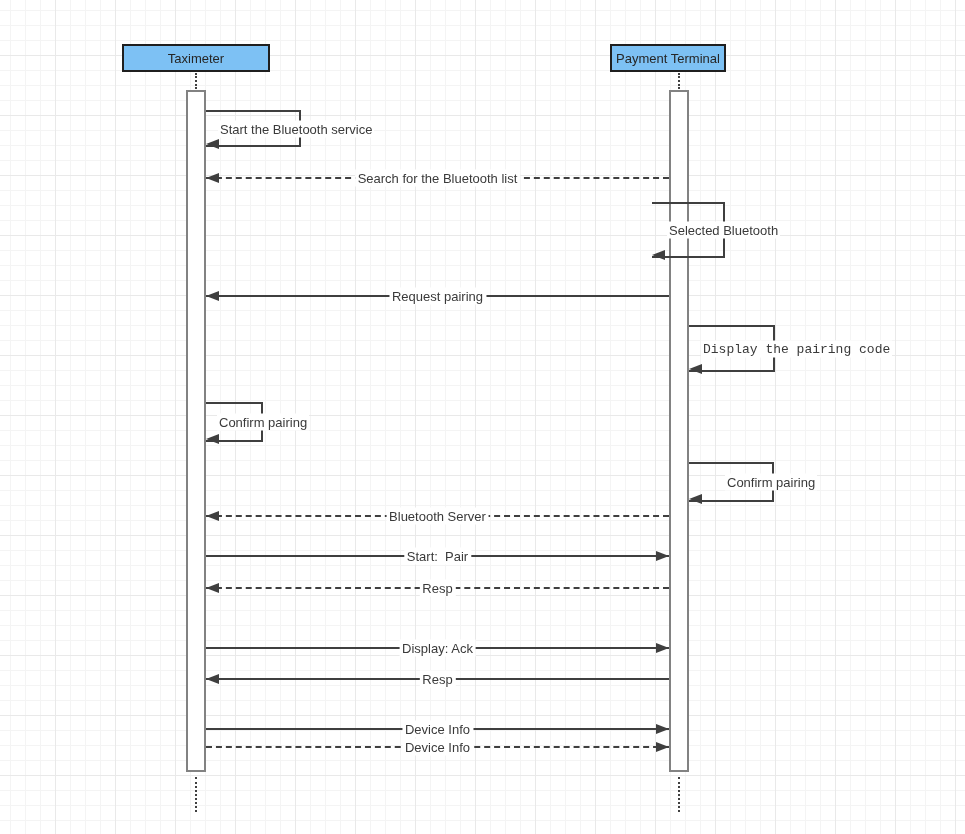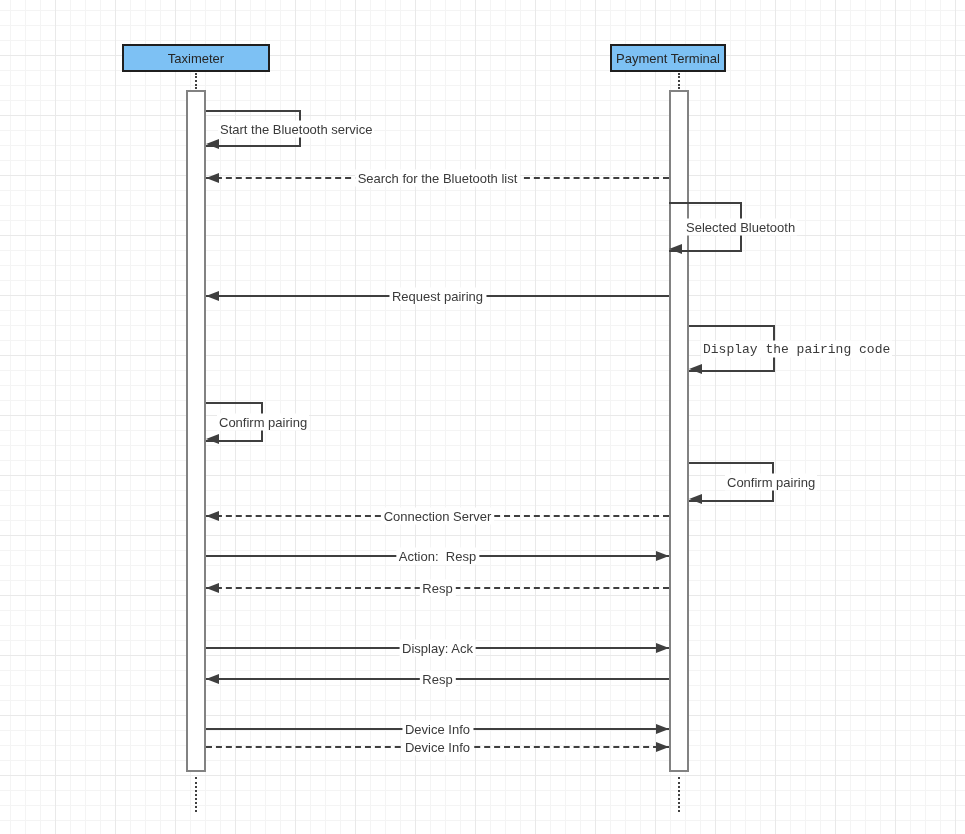--- a/index.html
+++ b/index.html
@@ -94,21 +94,21 @@
     <div class="arrow-left"></div>
     <span class="self-label" style="left:12px;">Start the Bluetooth service</span>
   </div>
 
   <div class="msg" style="left:206px;top:177px;width:463px;">
     <div class="line dashed"></div>
     <div class="arrow-left"></div>
     <span class="msg-label">Search for the Bluetooth list</span>
   </div>
 
-  <div class="self-msg" style="left:669px;top:202px;width:73px;height:50px;">
+  <div class="self-msg" style="left:652px;top:202px;width:73px;height:56px;">
     <div class="arrow-left"></div>
     <span class="self-label" style="left:15px;">Selected Bluetooth</span>
   </div>
 
   <div class="msg" style="left:206px;top:295px;width:463px;">
     <div class="line solid"></div>
     <div class="arrow-left"></div>
     <span class="msg-label">Request pairing</span>
   </div>
 
@@ -123,27 +123,27 @@
   </div>
 
   <div class="self-msg" style="left:689px;top:462px;width:85px;height:40px;">
     <div class="arrow-left"></div>
     <span class="self-label" style="left:36px;">Confirm pairing</span>
   </div>
 
   <div class="msg" style="left:206px;top:515px;width:463px;">
     <div class="line dashed"></div>
     <div class="arrow-left"></div>
-    <span class="msg-label">Connection Server</span>
+    <span class="msg-label">Bluetooth Server</span>
   </div>
 
   <div class="msg" style="left:206px;top:555px;width:463px;">
     <div class="line solid"></div>
     <div class="arrow-right"></div>
-    <span class="msg-label">Action:  Resp</span>
+    <span class="msg-label">Start:  Pair</span>
   </div>
 
   <div class="msg" style="left:206px;top:587px;width:463px;">
     <div class="line dashed"></div>
     <div class="arrow-left"></div>
     <span class="msg-label">Resp</span>
   </div>
 
   <div class="msg" style="left:206px;top:647px;width:463px;">
     <div class="line solid"></div>

